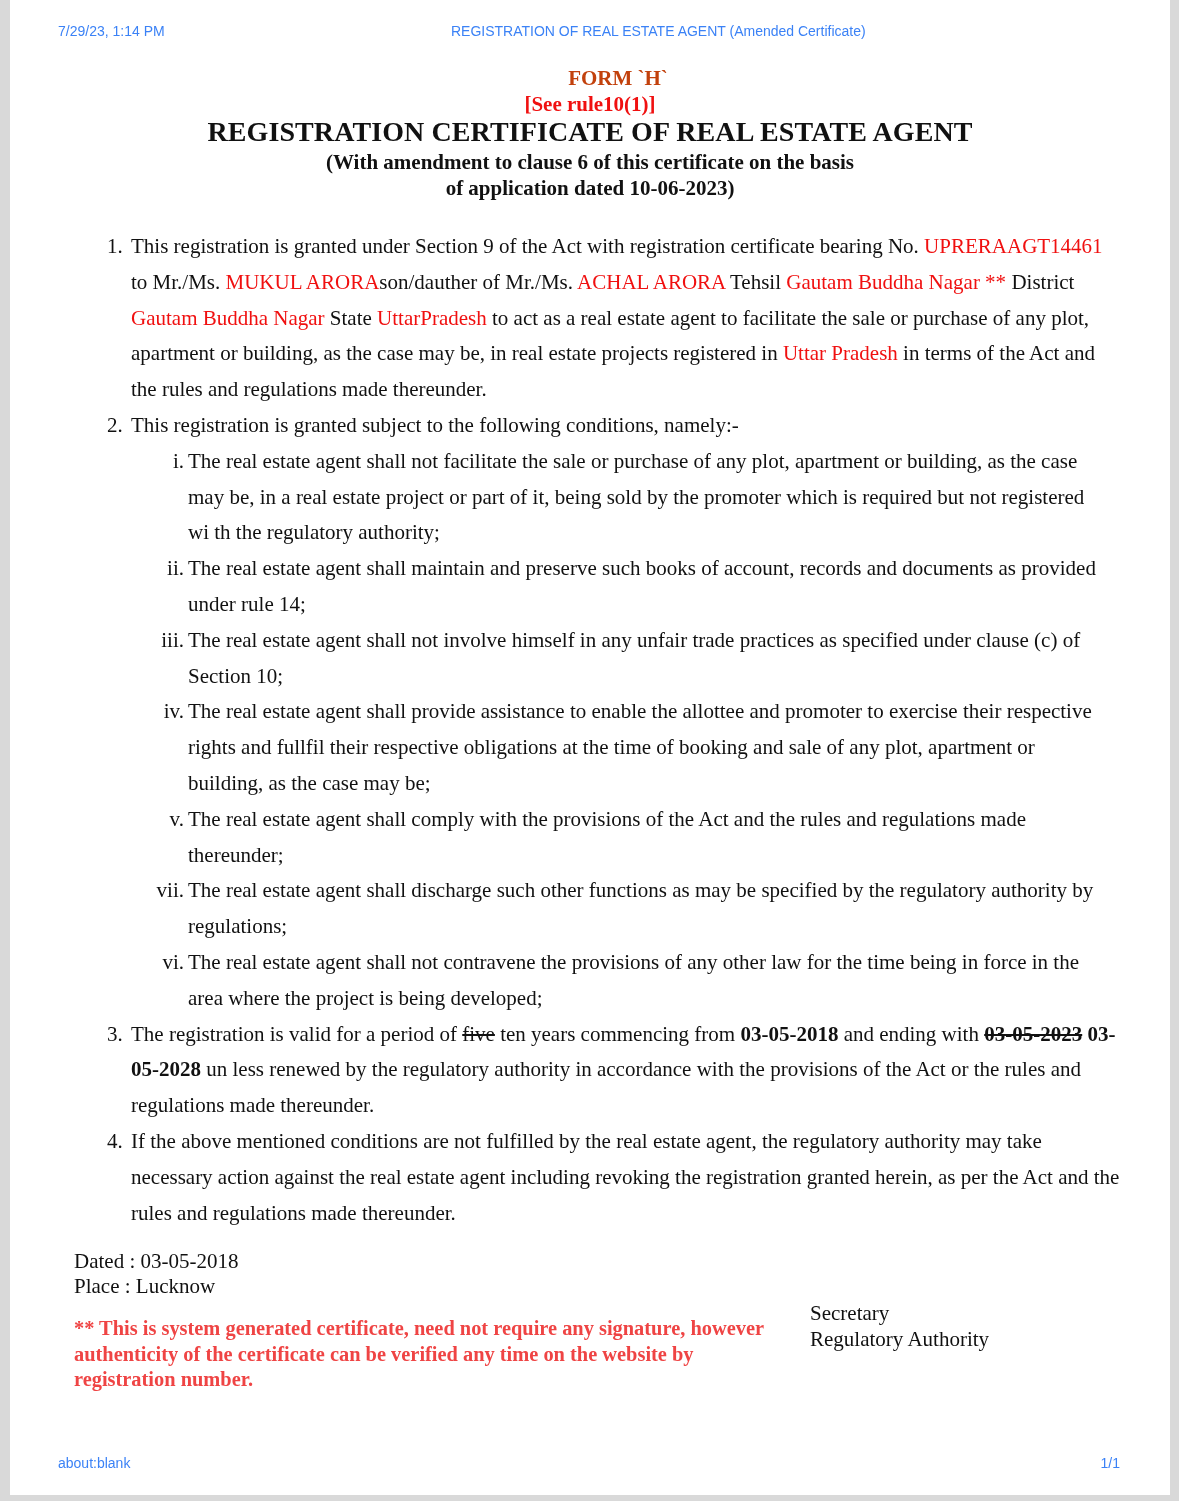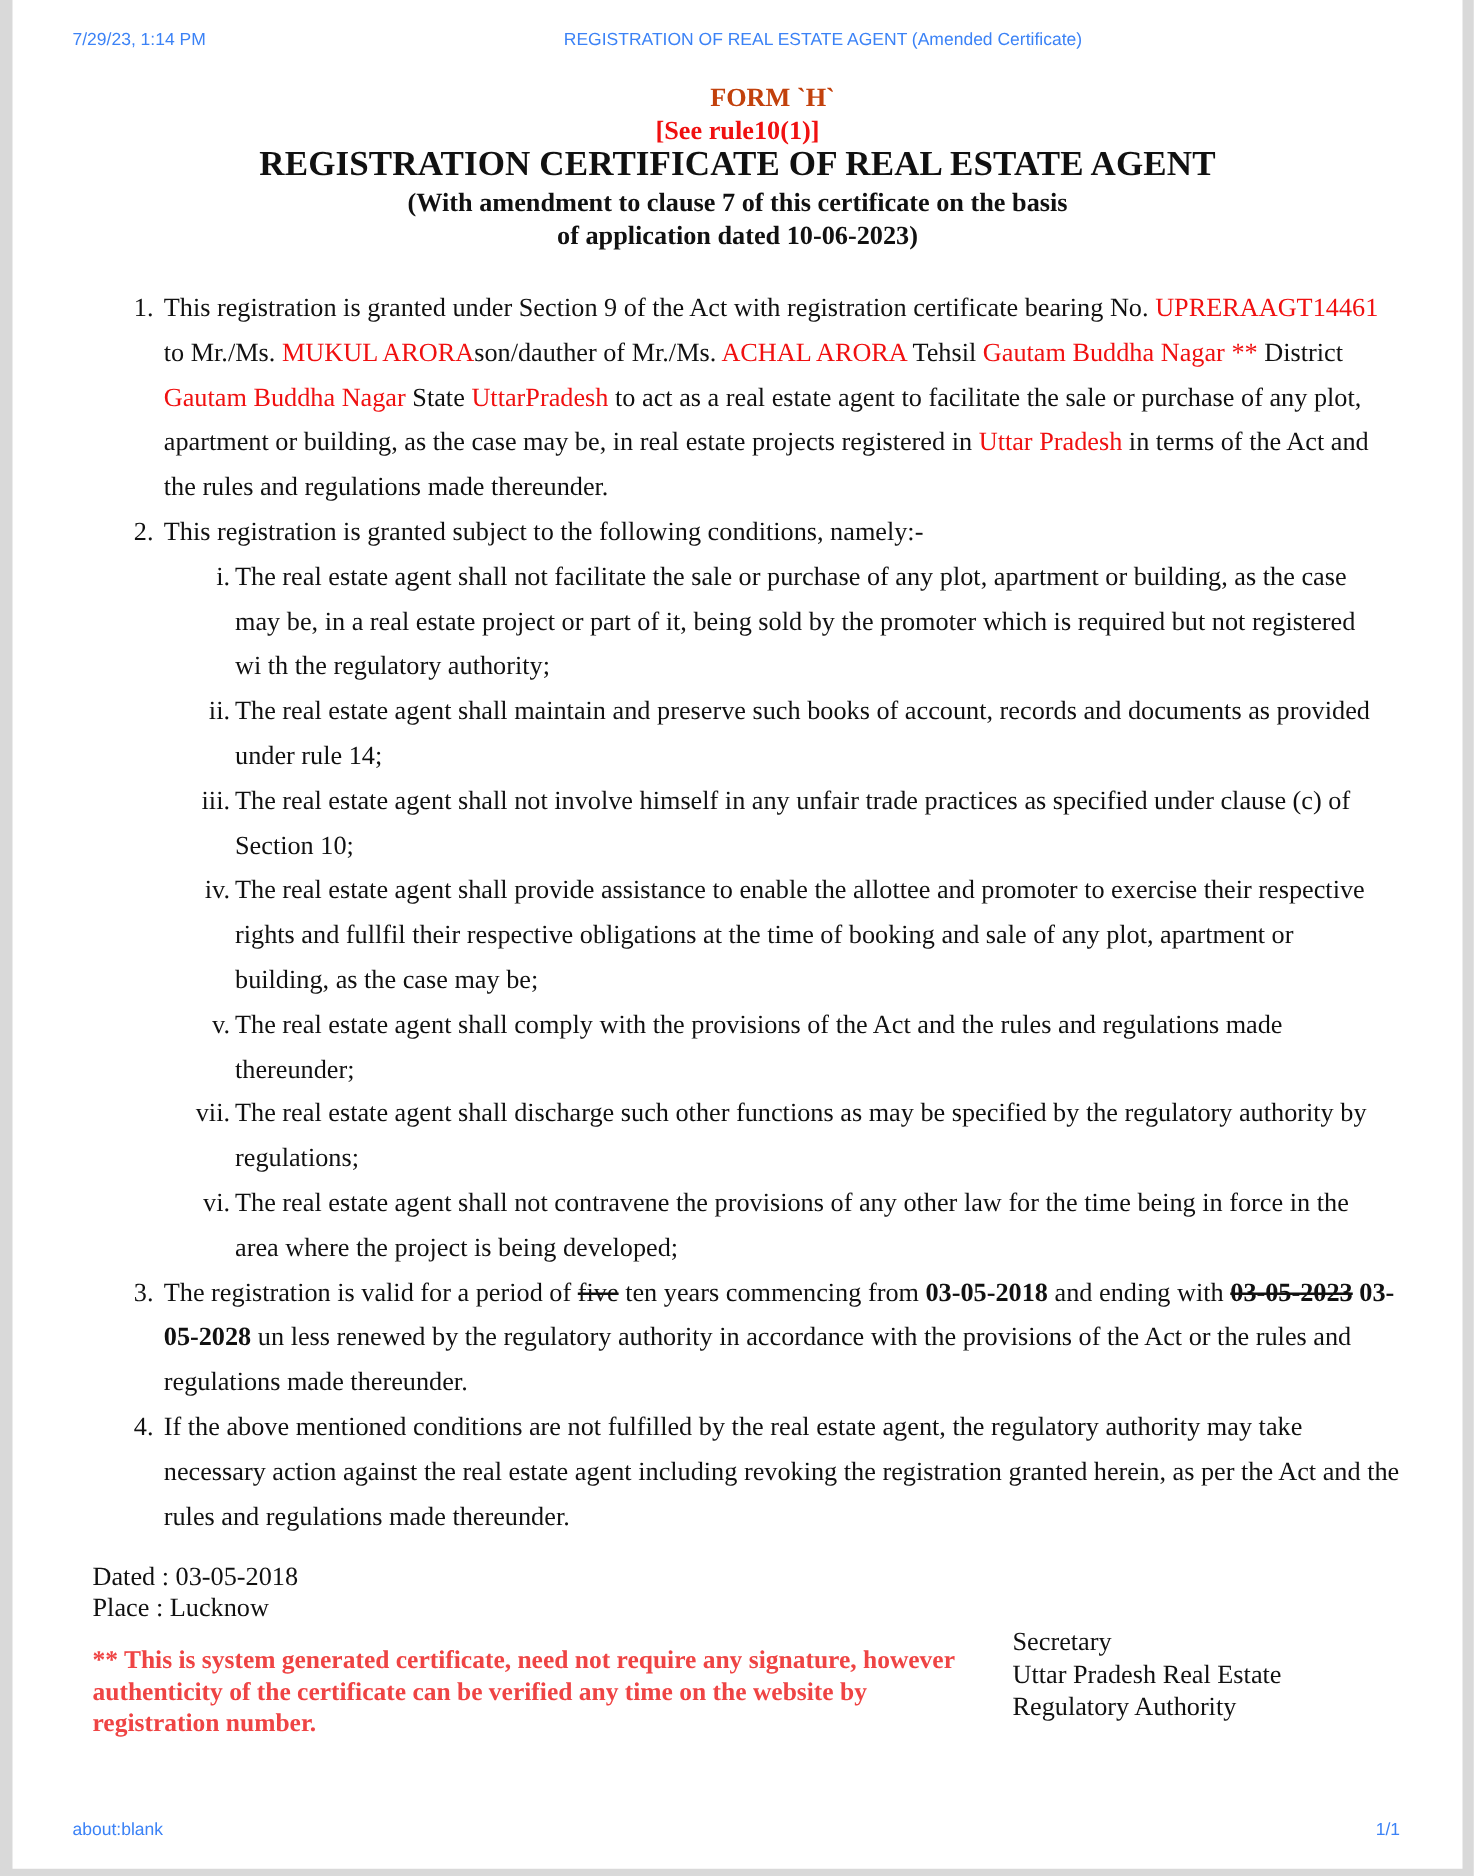--- a/index.html
+++ b/index.html
@@ -123,21 +123,21 @@
 <div class="page">
 
   <div class="print-header ph-date">7/29/23, 1:14 PM</div>
   <div class="print-header ph-title">REGISTRATION OF REAL ESTATE AGENT (Amended Certificate)</div>
 
   <div class="doc">
 
     <div class="center-block form-h">FORM `H`</div>
     <div class="center-block see-rule">[See rule10(1)]</div>
     <div class="center-block main-title">REGISTRATION CERTIFICATE OF REAL ESTATE AGENT</div>
-    <div class="center-block amend-1">(With amendment to clause 7 of this certificate on the basis</div>
+    <div class="center-block amend-1">(With amendment to clause 6 of this certificate on the basis</div>
     <div class="center-block amend-2">of application dated 10-06-2023)</div>
 
     <div class="clauses">
 
       <div class="clause">
         <span class="num">1.</span>
         <span>This registration is granted under Section 9 of the Act with registration certificate bearing No. </span><span class="red">UPRERAAGT14461</span><span> to Mr./Ms. </span><span class="red">MUKUL ARORA</span><span>son/dauther of Mr./Ms. </span><span class="red">ACHAL ARORA</span><span> Tehsil </span><span class="red">Gautam Buddha Nagar **</span><span> District </span><span class="red">Gautam Buddha Nagar</span><span> State </span><span class="red">UttarPradesh</span><span> to act as a real estate agent to facilitate the sale or purchase of any plot, apartment or building, as the case may be, in real estate projects registered in </span><span class="red">Uttar Pradesh</span><span> in terms of the Act and the rules and regulations made thereunder.</span>
       </div>
 
       <div class="clause">
@@ -165,21 +165,20 @@
       </div>
     </div>
 
     <div class="dated">
       <div>Dated : 03-05-2018</div>
       <div>Place : Lucknow</div>
     </div>
 
     <div class="authority">
       <div>Secretary</div>
-      <div>Uttar Pradesh Real Estate</div>
       <div>Regulatory Authority</div>
     </div>
 
     <div class="disclaimer">** This is system generated certificate, need not require any signature, however authenticity of the certificate can be verified any time on the website by registration number.</div>
   </div>
 
   <div class="print-footer pf-url">about:blank</div>
   <div class="print-footer pf-page">1/1</div>
 </div>
 

